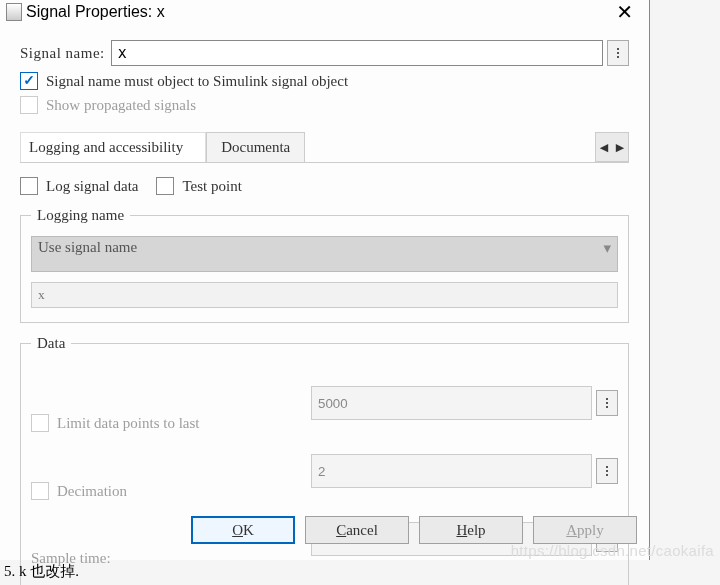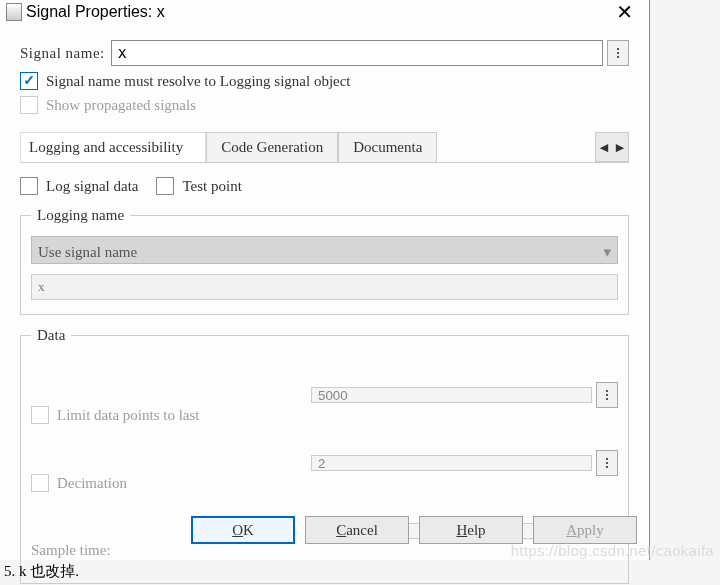--- a/index.html
+++ b/index.html
@@ -68,30 +68,30 @@
   .tab-scroll {
     position:absolute; right:0; top:0; display:flex; height:30px; background:#eaeaea; border:1px solid #ccc;
   }
   .tab-scroll span { width:16px; display:flex; align-items:center; justify-content:center; font-size:11px;}
   .panel { border-top:1px solid #ccc; padding-top:8px; }
   fieldset {
     border:1px solid #ccc; margin:12px 0; padding:12px 10px 14px 10px;
   }
   legend { padding:0 6px; font-family:"SimSun",serif; }
   .select-disabled {
-    width:100%; height:28px; border:1px solid #bbb; background:#d6d6d6; color:#555;
-    padding:2px 6px; display:flex; align-items:flex-end; justify-content:space-between;
+    width:100%; height:36px; border:1px solid #bbb; background:#d6d6d6; color:#555;
+    padding:2px 6px; display:flex; align-items:flex-start; justify-content:space-between;
   }
   .readonly-input {
     width:100%; height:26px; border:1px solid #ccc; background:#f2f2f2; color:#777;
     padding:2px 6px; margin-top:10px; font-family:"SimSun",serif;
   }
   .data-row { display:flex; align-items:center; margin:10px 0; }
   .data-label { width:280px; display:flex; align-items:center;margin-top:40px; }
-  .data-field { flex:1; height:16px; border:1px solid #ccc; background:#f4f4f4; color:#888; padding:2px 6px;}
+  .data-field { flex:1; height:34px; border:1px solid #ccc; background:#f4f4f4; color:#888; padding:2px 6px;}
   .buttonbar {
     display:flex; justify-content:flex-end; gap:10px; padding:10px 12px;
     position:absolute; bottom:6px; right:0;
   }
   .btn {
     min-width:104px; height:28px; border:1px solid #a0a0a0; background:#eaeaea;
     font-family:"SimSun",serif; display:flex; align-items:center; justify-content:center;
   }
   .btn .u { text-decoration:underline; }
   .btn.primary { border:2px solid #0067c0; background:#eef6ff;}
@@ -122,31 +122,30 @@
       <input class="text-input signal-input" value="x" style="">
       <div class="action-btn">
           <span></span>
           <span></span>
           <span></span>
         </div>
     </div>
 
     <div class="row">
       <span class="checkbox checked"></span>
-      <span>Signal name must resolve to Logging signal object</span>
+      <span>Signal name must object to Simulink signal object</span>
     </div>
 
     <div class="row">
       <span class="checkbox disabled"></span>
       <span class="disabled-text">Show propagated signals</span>
     </div>
 
     <div class="tabstrip">
       <div class="tab active">Logging and accessibility</div>
-      <div class="tab">Code Generation</div>
       <div class="tab">Documenta</div>
       <div class="tab-scroll">
         <span>◀</span>
         <span>▶</span>
       </div>
     </div>
 
     <div class="panel">
       <div class="row">
         <span class="checkbox"></span>

